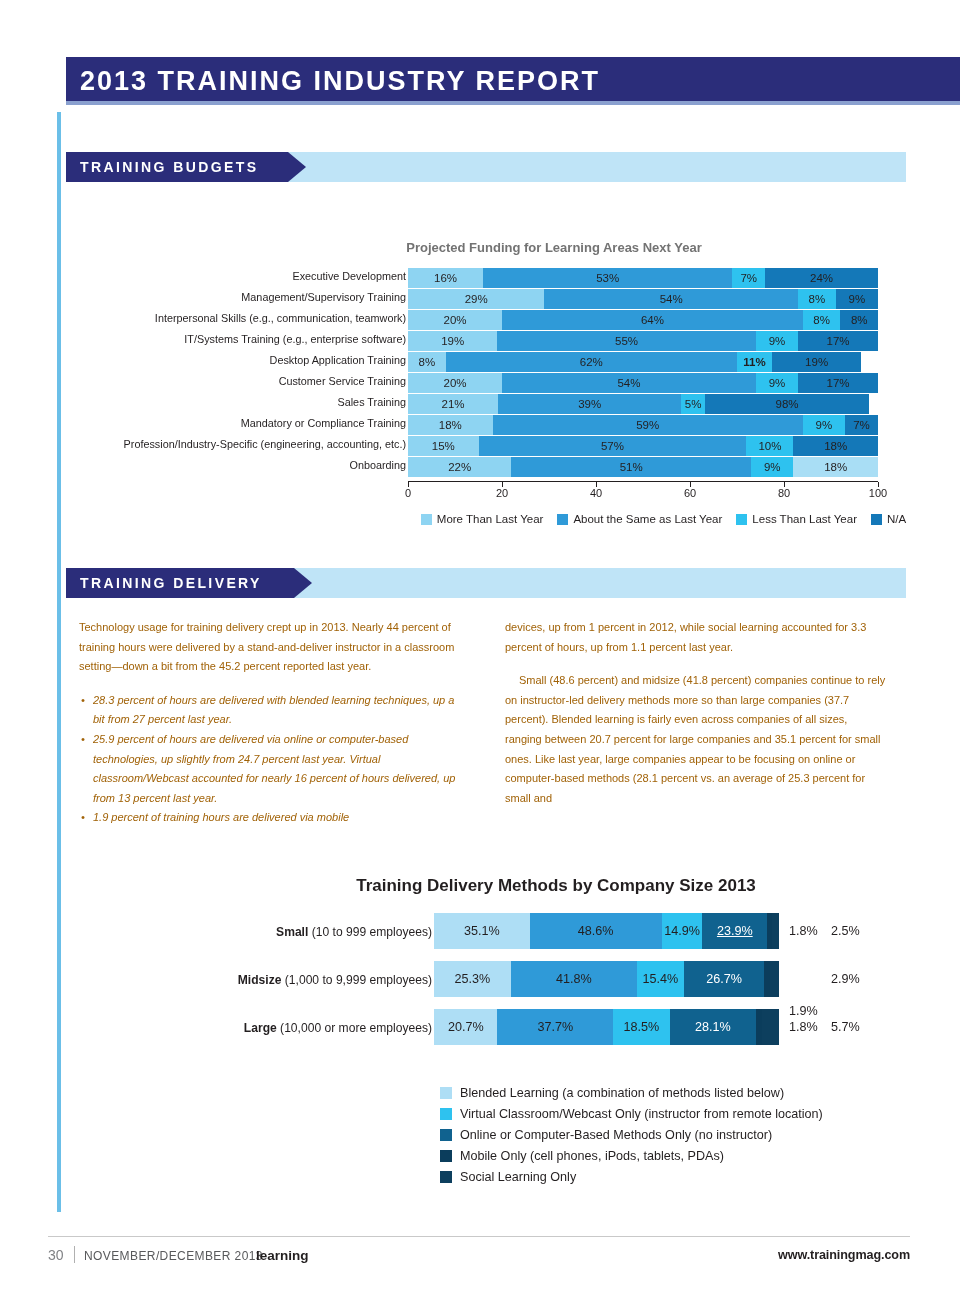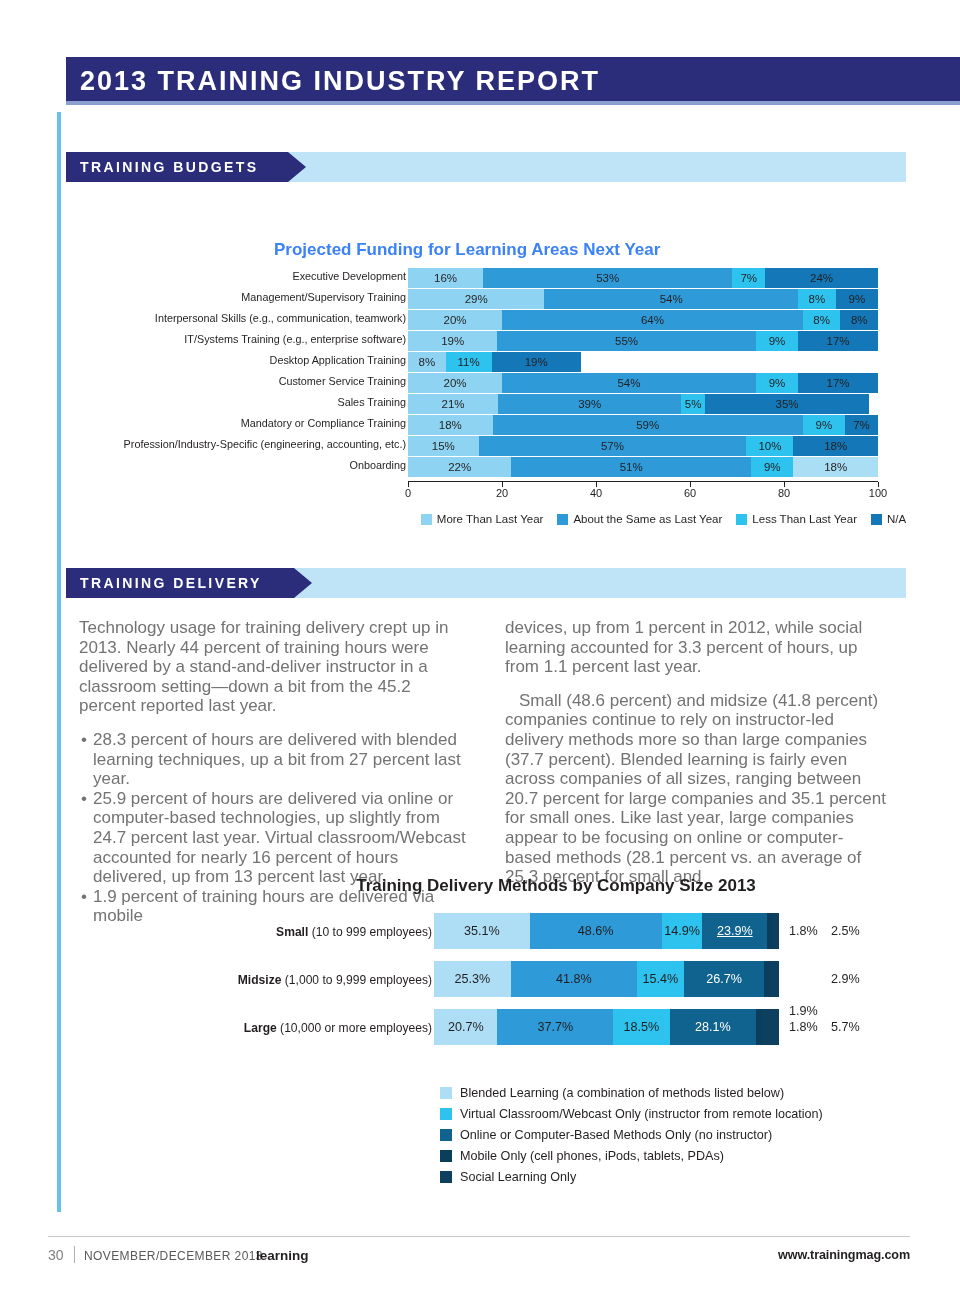--- a/index.html
+++ b/index.html
@@ -53,22 +53,22 @@
   #budgets-banner .arrow{left:222px;}
 
   #delivery-banner{left:66px;top:568px;width:840px;}
   #delivery-banner .band{width:840px;}
   #delivery-banner .tab{width:228px;}
   #delivery-banner .arrow{left:228px;}
 
   
   #chart1{position:absolute;left:66px;top:232px;width:860px;}
   .c1-title{
-    position:absolute;left:208px;top:8px;width:560px;text-align:left;
-    font-size:17px;font-weight:bold;color:#3b82f6;
+    position:absolute;left:208px;top:8px;width:560px;text-align:center;
+    font-size:13px;font-weight:bold;color:#737373;
   }
   .c1-plot{position:absolute;left:0px;top:36px;width:860px;}
   .c1-row{position:relative;height:20px;margin-bottom:1px;}
   .c1-cat{
     position:absolute;right:520px;top:2px;width:400px;text-align:right;
     font-size:11.5px;color:#231f20;white-space:nowrap;
     transform:scaleX(0.94);transform-origin:right center;
   }
   .c1-bar{
     position:absolute;left:342px;top:0;width:470px;height:20px;
@@ -95,28 +95,28 @@
 
   .c1-legend{
     position:absolute;left:342px;top:278px;width:520px;height:18px;
     display:flex;align-items:center;justify-content:center;gap:5px;
     font-size:11.5px;color:#231f20;white-space:nowrap;
   }
   .c1-legend .sw{width:11px;height:11px;display:inline-block;}
   .c1-legend .lg{display:flex;align-items:center;gap:5px;margin-right:9px;}
 
   
-  .copy{position:absolute;font-size:17px;line-height:19.6px;color:#737373;}
+  .copy{position:absolute;font-size:11px;line-height:19.6px;color:#a16207;}
   #copy-left{left:79px;top:618px;width:390px;}
   #copy-right{left:505px;top:618px;width:382px;}
   .copy p{margin:0 0 14px 0;}
   .copy p.indent{text-indent:14px;}
   .copy ul{margin:0;padding:0;list-style:none;}
   .copy li{
-    position:relative;padding-left:14px;margin-bottom:0px;
+    position:relative;padding-left:14px;margin-bottom:0px;font-style:italic;
   }
   .copy li:before{
     content:"\2022";position:absolute;left:2px;top:0;
   }
 
   
   #chart2{position:absolute;left:66px;top:876px;width:860px;}
   .c2-title{
     position:absolute;left:180px;top:0;width:620px;text-align:center;
     font-size:17px;font-weight:bold;color:#231f20;
@@ -215,40 +215,41 @@
           <div class="c1-seg" style="background: rgb(142, 212, 242); width: 89.3px;">19%</div>
           <div class="c1-seg dark" style="color: rgb(35, 31, 32); background: rgb(47, 154, 216); width: 258.5px;">55%</div>
           <div class="c1-seg" style="background: rgb(46, 194, 239); width: 42.3px;">9%</div>
           <div class="c1-seg dark" style="color: rgb(35, 31, 32); background: rgb(20, 120, 184); width: 79.9px;">17%</div>
         </div>
       </div>
       <div class="c1-row">
         <div class="c1-cat">Desktop Application Training</div>
         <div class="c1-bar">
           <div class="c1-seg" style="background: rgb(142, 212, 242); width: 37.6px;">8%</div>
-          <div class="c1-seg" style="background: rgb(46, 194, 239); width: 46px;">11%</div>
+          <div class="c1-seg dark" style="color: rgb(35, 31, 32); background: rgb(47, 154, 216); width: 291.4px;">62%</div>
+          <div class="c1-seg" style="background: rgb(46, 194, 239); width: 35px; font-weight: bold;">11%</div>
           <div class="c1-seg dark" style="color: rgb(35, 31, 32); background: rgb(20, 120, 184); width: 89.3px;">19%</div>
         </div>
       </div>
       <div class="c1-row">
         <div class="c1-cat">Customer Service Training</div>
         <div class="c1-bar">
           <div class="c1-seg" style="background: rgb(142, 212, 242); width: 94px;">20%</div>
           <div class="c1-seg dark" style="color: rgb(35, 31, 32); background: rgb(47, 154, 216); width: 253.8px;">54%</div>
           <div class="c1-seg" style="background: rgb(46, 194, 239); width: 42.3px;">9%</div>
           <div class="c1-seg dark" style="color: rgb(35, 31, 32); background: rgb(20, 120, 184); width: 79.9px;">17%</div>
         </div>
       </div>
       <div class="c1-row">
         <div class="c1-cat">Sales Training</div>
         <div class="c1-bar">
           <div class="c1-seg" style="background: rgb(142, 212, 242); width: 90px;">21%</div>
           <div class="c1-seg dark" style="color: rgb(35, 31, 32); background: rgb(47, 154, 216); width: 183.3px;">39%</div>
           <div class="c1-seg" style="background: rgb(46, 194, 239); width: 23.5px;">5%</div>
-          <div class="c1-seg dark" style="color: rgb(35, 31, 32); background: rgb(20, 120, 184); width: 164.5px;">35%</div>
+          <div class="c1-seg dark" style="color: rgb(35, 31, 32); background: rgb(20, 120, 184); width: 164.5px;">98%</div>
         </div>
       </div>
       <div class="c1-row">
         <div class="c1-cat">Mandatory or Compliance Training</div>
         <div class="c1-bar">
           <div class="c1-seg" style="background: rgb(142, 212, 242); width: 84.6px;">18%</div>
           <div class="c1-seg dark" style="color: rgb(35, 31, 32); background: rgb(47, 154, 216); width: 310.2px;">59%</div>
           <div class="c1-seg" style="background: rgb(46, 194, 239); width: 42.3px;">9%</div>
           <div class="c1-seg dark" style="color: rgb(35, 31, 32); background: rgb(20, 120, 184); width: 32.9px;">7%</div>
         </div>

